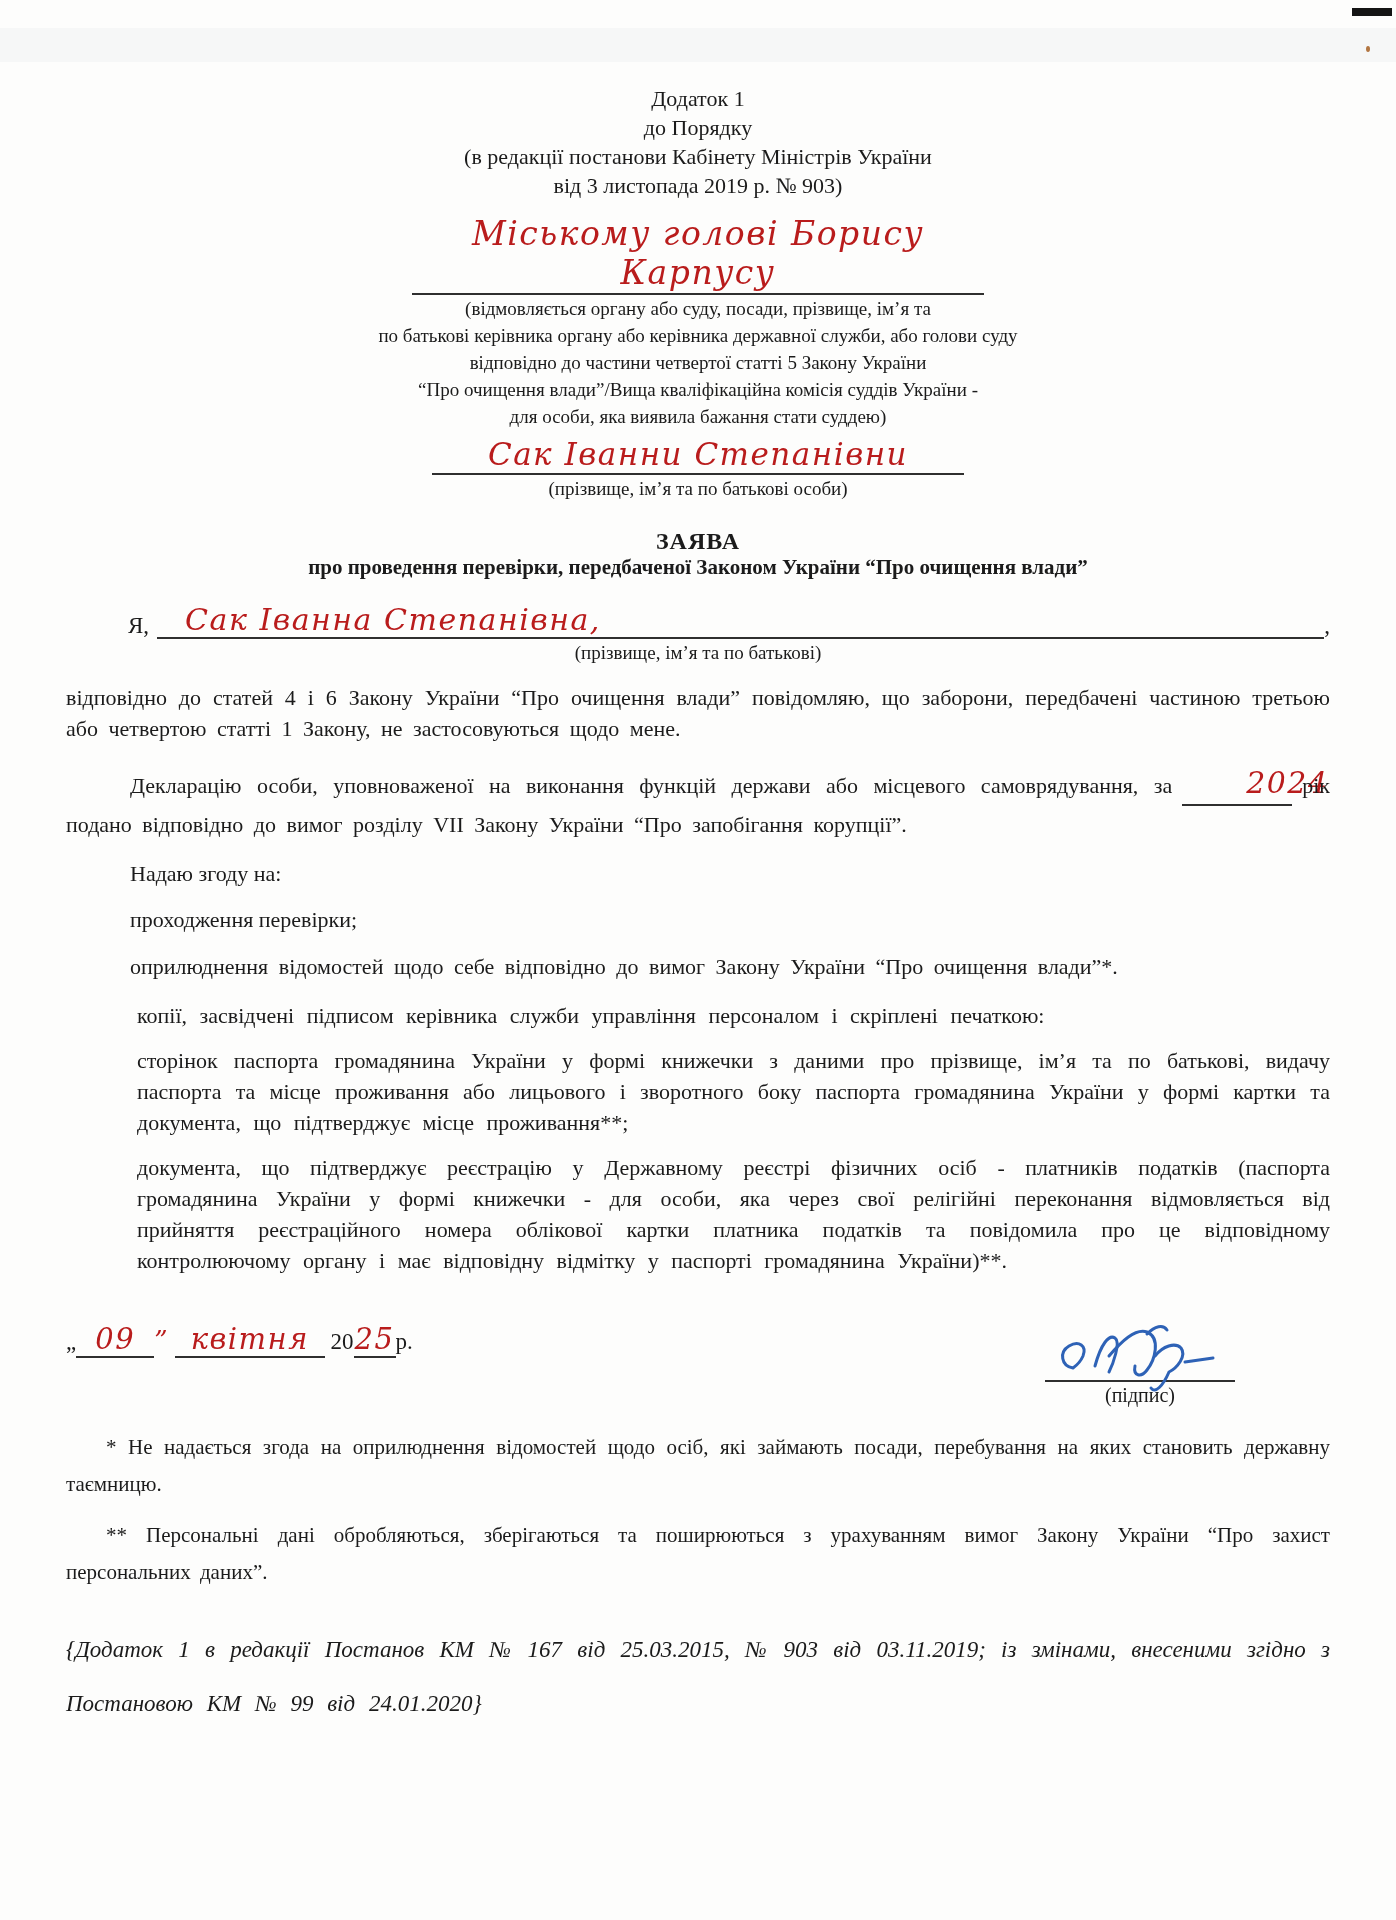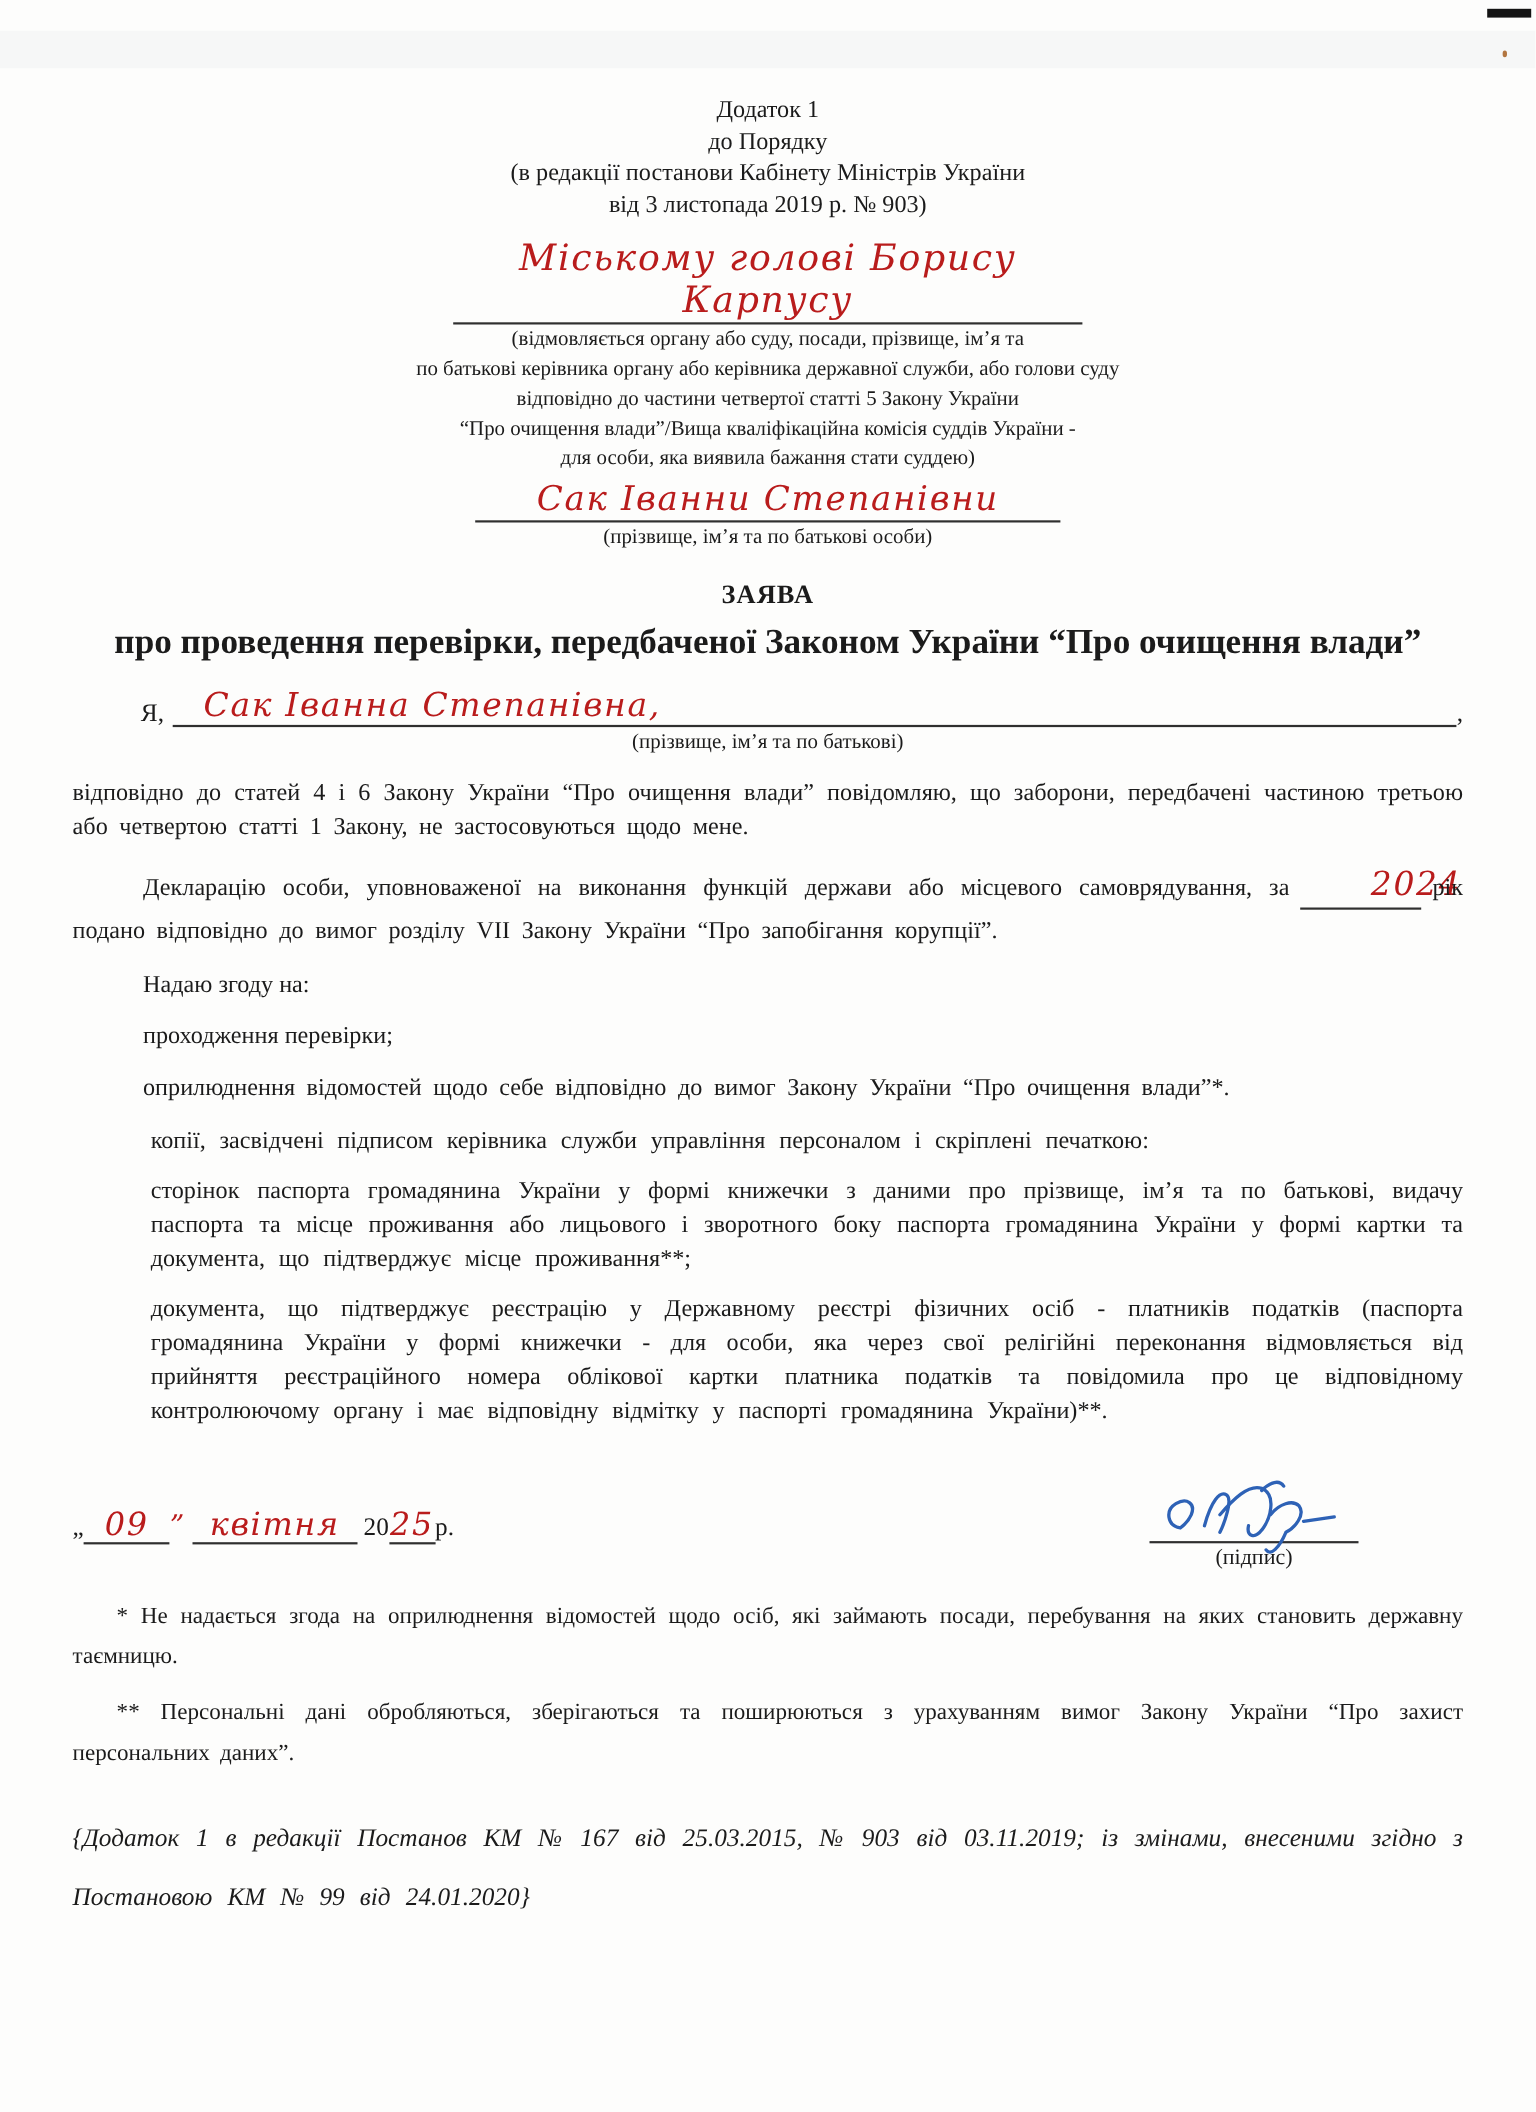--- a/index.html
+++ b/index.html
@@ -29,21 +29,21 @@
   .cap{ text-align:center; font-size:19px; line-height:27px; }
 
   .appl-line{ text-align:center; margin-top:6px; }
   .appl-underline{
     display:inline-block; width:532px; border-bottom:2px solid #2f2f2f;
     text-align:center; padding-bottom:1px;
   }
   .appl-underline .hw{font-size:31px;}
 
   .title{ text-align:center; font-weight:bold; font-size:24px; letter-spacing:1px; margin-top:26px;}
-  .subtitle{ text-align:center; font-weight:bold; font-size:32px; margin-top:10px;}
+  .subtitle{ text-align:center; font-weight:bold; font-size:21px; margin-top:0;}
 
   .me-line{ display:flex; align-items:flex-end; margin-top:22px; font-size:23px;}
   .me-prefix{ margin-left:62px; }
   .me-underline{ flex:1; border-bottom:2px solid #2f2f2f; margin-left:8px; text-align:left; padding-left:28px;}
   .me-underline .hw{font-size:30px;}
 
   .body-p{ font-size:22px; line-height:31px; text-align:justify; word-spacing:5px;}
   .indent{ text-indent:64px; }
 
   .p2{ line-height:37px; margin-top:20px;}
@@ -54,21 +54,21 @@
   .year-underline .hw{font-size:30px;}
 
   .single{ margin-left:64px; margin-top:18px; font-size:22px; }
 
   .attach{ display:flex; margin-top:18px; padding-left:71px; font-size:22px;}
   .attach-label{ width:110px; flex:none; }
   .attach-body{ flex:1; margin-left:0; }
   .attach-body .body-p{ word-spacing:7px; }
   .attach-item{ margin-top:14px; }
 
-  .date-sig{ display:flex; justify-content:space-between; align-items:center; margin-top:46px; font-size:23px;}
+  .date-sig{ display:flex; justify-content:space-between; align-items:flex-start; margin-top:46px; font-size:23px;}
   .date-left{ white-space:nowrap; }
   .d-ul{ display:inline-block; border-bottom:2px solid #2f2f2f; text-align:center; }
   .d-day{ width:78px; }
   .d-month{ width:150px; }
   .d-year{ width:42px; }
   .d-ul .hw{ font-size:29px; }
   .hw-q{ font-size:26px; }
   .sig-block{ width:190px; margin-right:95px; text-align:center; }
   .sig-line{ border-bottom:2px solid #2f2f2f; height:58px; position:relative; }
   .sig-line svg{ position:absolute; left:6px; bottom:-16px; }

